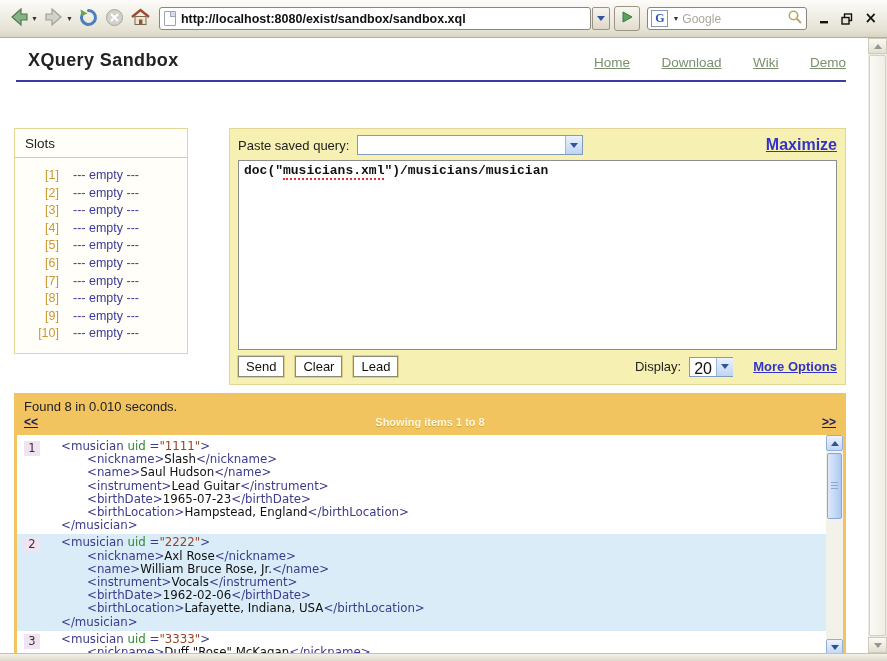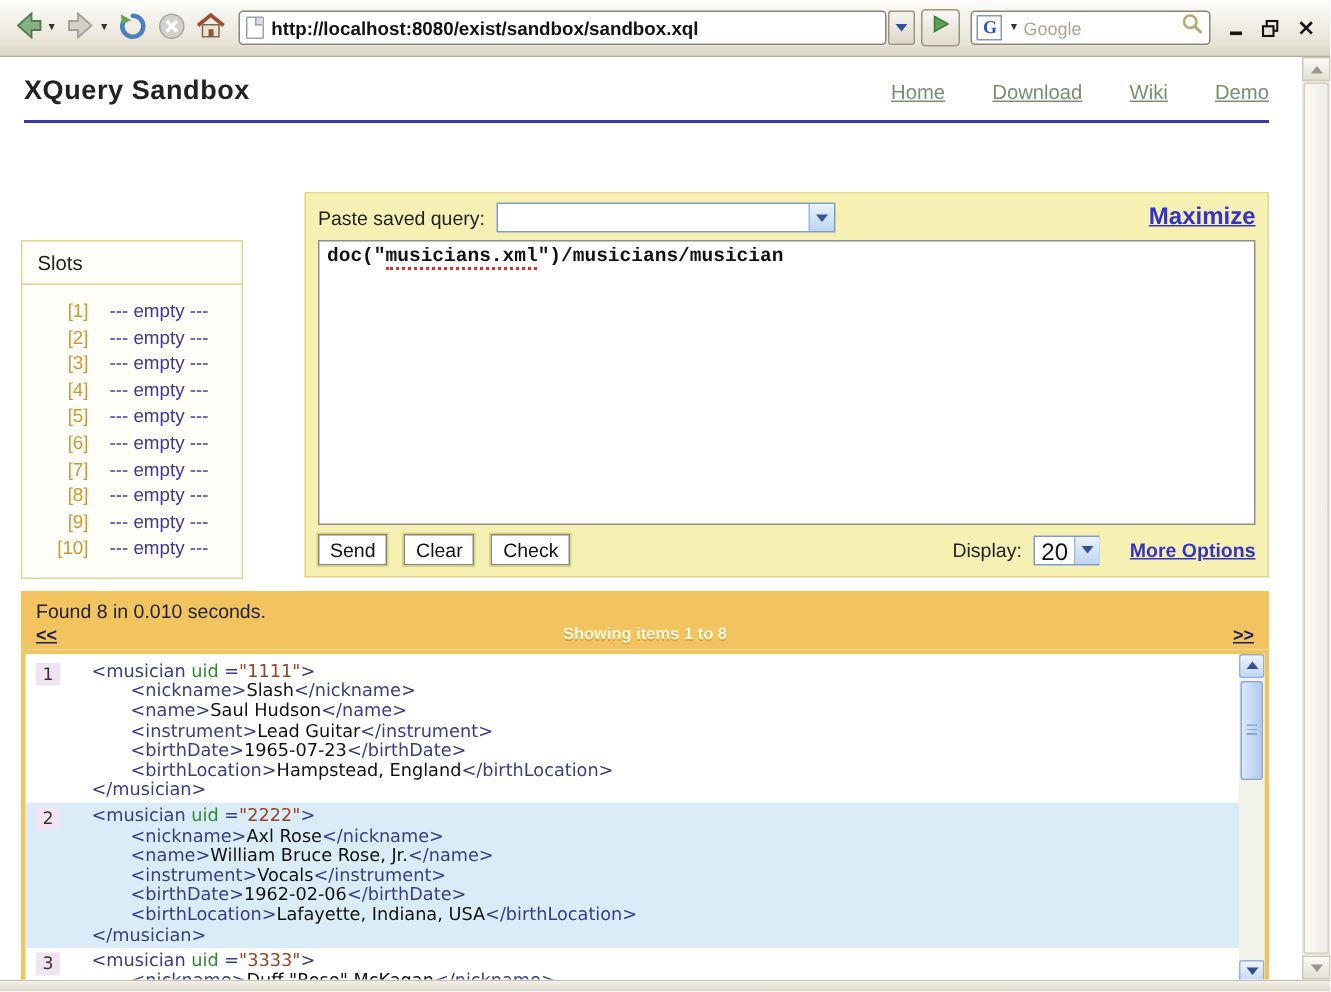--- a/index.html
+++ b/index.html
@@ -48,29 +48,29 @@
   .v-scroll .track{ flex:1; position:relative; }
   .v-scroll .thumb{ position:absolute; left:1px; right:1px; top:1px; bottom:1px;
     background:linear-gradient(90deg,#FBFAF7,#EFEDE4); border:1px solid #D4D0C0; border-radius:2px; cursor:pointer; }
   .tri-up{ width:0; height:0; border-left:4px solid transparent; border-right:4px solid transparent; border-bottom:5px solid #9A968A; }
   .tri-down{ width:0; height:0; border-left:4px solid transparent; border-right:4px solid transparent; border-top:5px solid #9A968A; }
 
   
   .site-header{ display:flex; justify-content:space-between; align-items:flex-end;
     margin:12px 22px 0 16px; padding-bottom:9px;
     border-bottom:2px solid var(--header-rule,#3A3AA8); }
-  .site-header h1{ font-size:18px; font-weight:600; color:#222; letter-spacing:.4px; }
+  .site-header h1{ font-size:18px; font-weight:600; color:#222; letter-spacing:.4px;margin-left:12px; }
   .main-nav a{ margin-left:27px; font-size:13.5px; color:var(--nav-link-green,#7A8F6E);
     text-decoration:underline; cursor:pointer; }
 
   
   .panels{ display:flex; align-items:flex-start; gap:9px; margin:46px 22px 0 14px; }
 
-  .slots-panel{ width:148px; flex:none; background:var(--slots-bg,#FFFEF8);
-    border:1px solid var(--panel-border,#E3D694);margin-top:32px; }
+  .slots-panel{ width:174px; flex:none; background:var(--slots-bg,#FFFEF8);
+    border:1px solid var(--panel-border,#E3D694); }
   .slots-title{ font-size:13.5px; color:#222; padding:7px 10px 6px; border-bottom:1px solid #DDD08E; }
   .slots-list{ padding:9px 8px 10px; }
   .slot-row{ display:flex; font-size:12.5px; line-height:17.6px; cursor:pointer; }
   .slot-idx{ width:36px; text-align:right; color:var(--slot-index-orange,#CC9933); flex:none; }
   .slot-label{ margin-left:14px; color:var(--slot-empty-navy,#3B3B99); }
 
   .query-panel{ flex:1; background:var(--query-panel-bg,#F6F0B3);
     border:1px solid var(--panel-border,#E3D694); padding:6px 8px 7px;margin-left:32px; }
   .q-top{ display:flex; align-items:center; margin-bottom:5px; }
   .q-top label{ font-size:13px; color:#222; }
@@ -294,21 +294,21 @@
               </span>
           </div>
           <a class="maximize-link">Maximize</a>
         </div>
 
         <div class="query-editor"><span>doc("</span><span class="misspelled">musicians.xml</span><span>")/musicians/musician</span></div>
 
         <div class="q-bottom">
           <button class="xp-btn">Send</button>
           <button class="xp-btn">Clear</button>
-          <button class="xp-btn">Check</button>
+          <button class="xp-btn">Lead</button>
           <span class="display-label">Display:</span>
           <div class="xp-select display-select">
             <span class="sel-val">20</span>
             <span class="sel-btn">
                 <span class="sel-arrow"></span>
               </span>
           </div>
           <a class="more-options-link">More Options</a>
         </div>
       </div>

